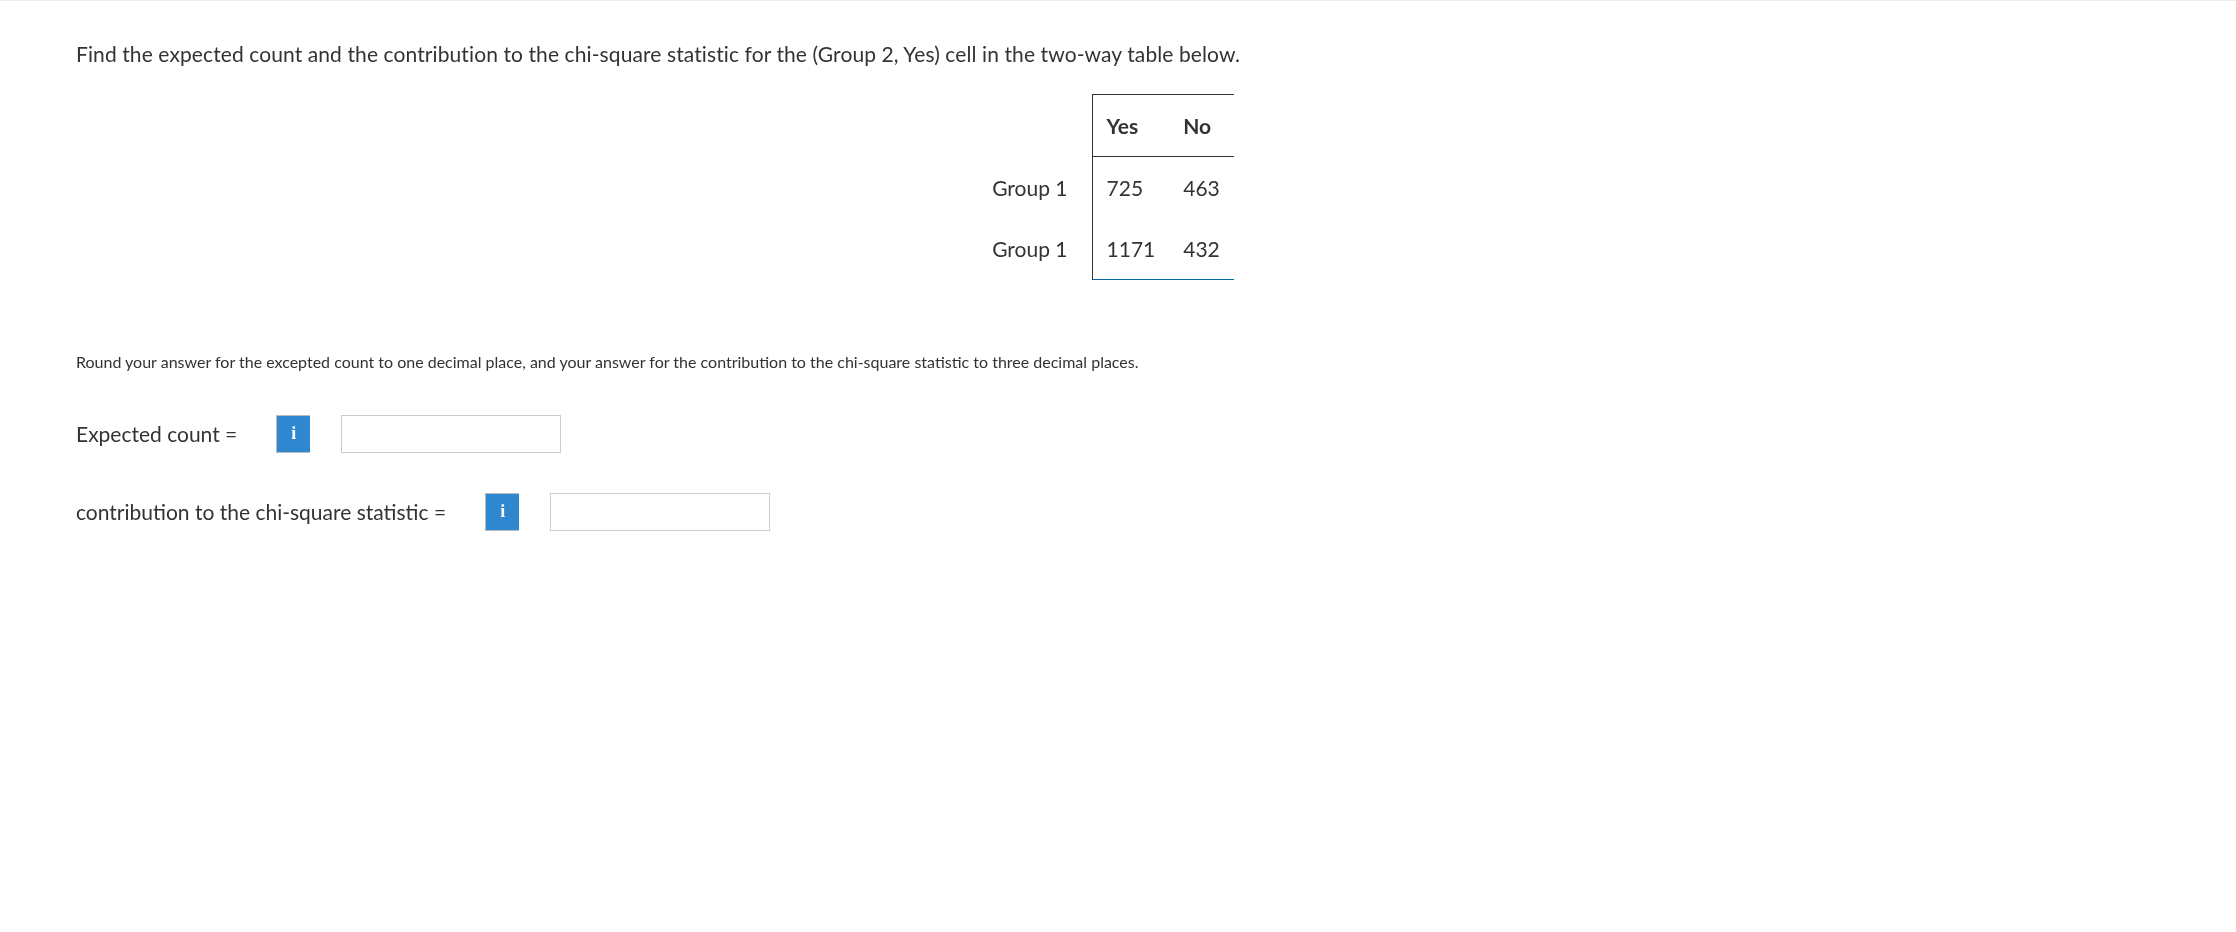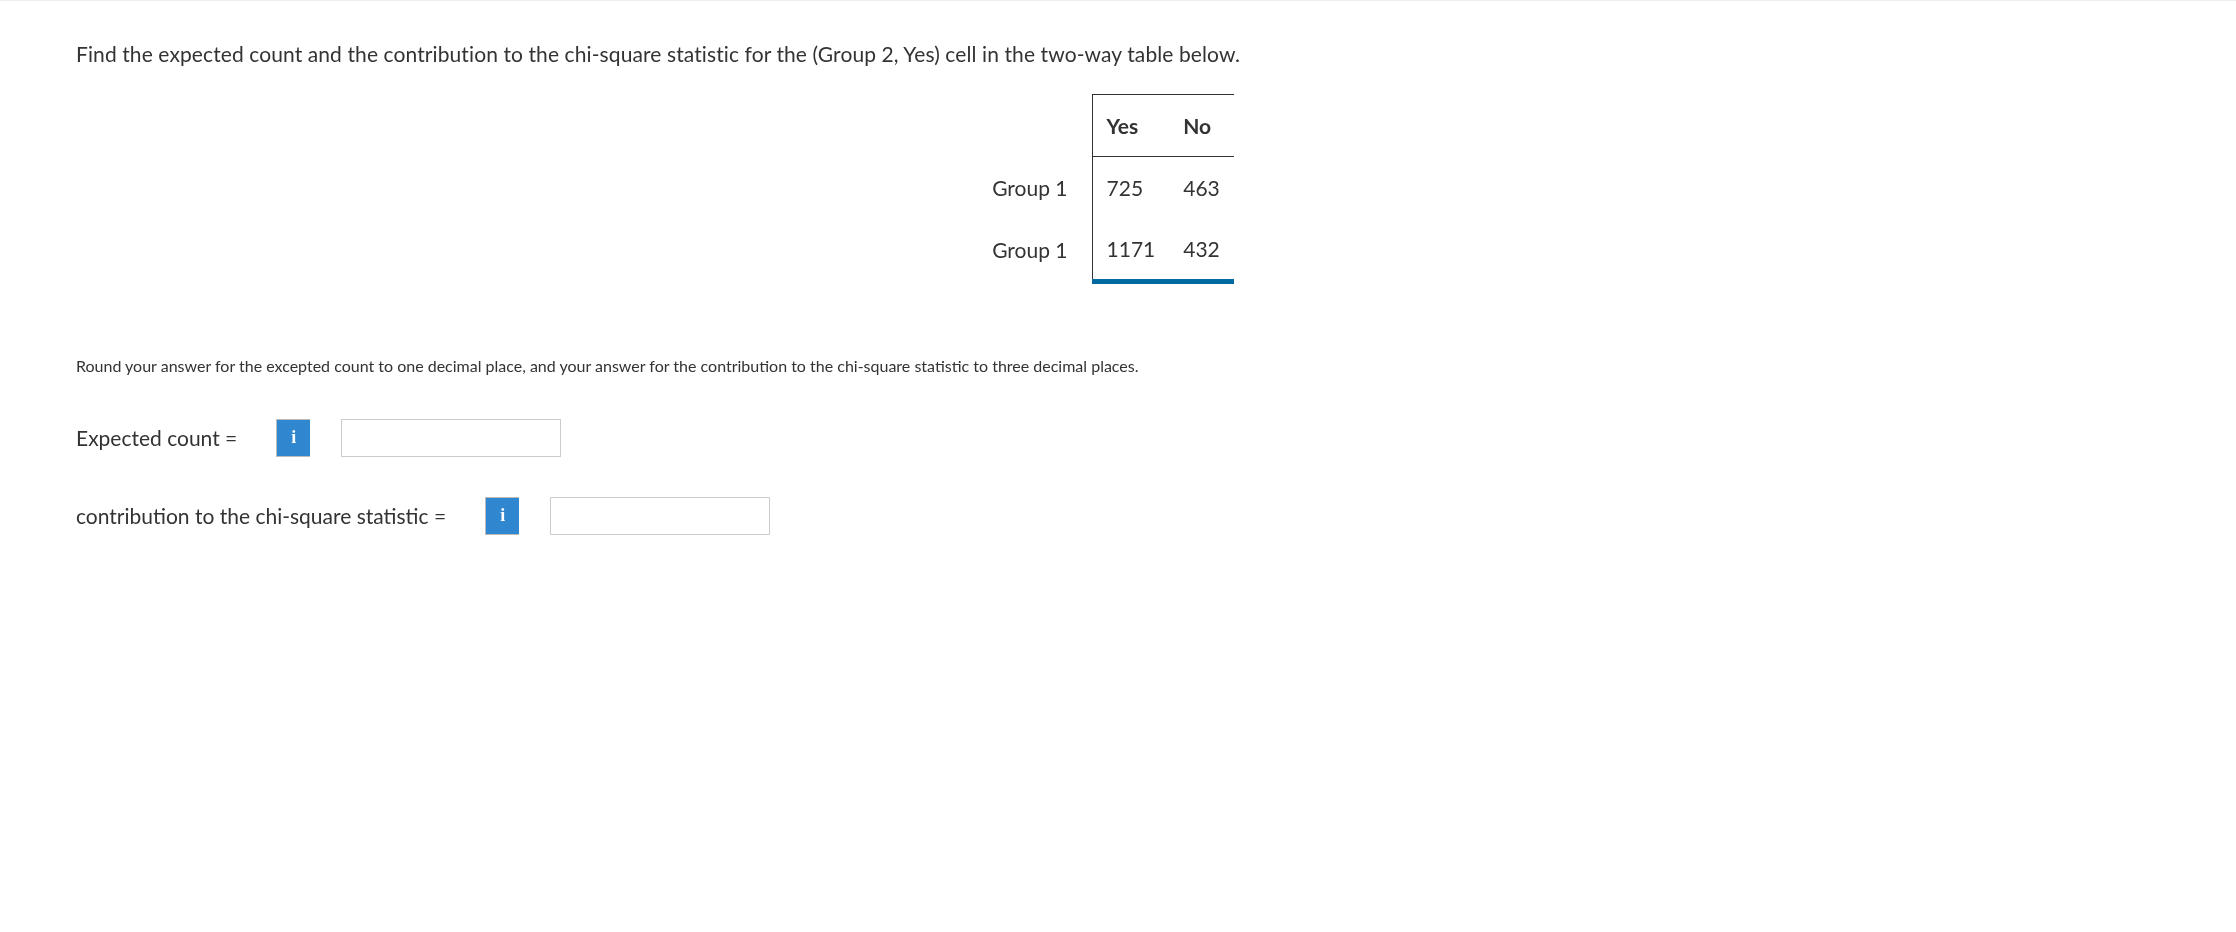--- a/index.html
+++ b/index.html
@@ -37,21 +37,21 @@
     border-right: 1px solid #333;
     border-top: none;
     border-bottom: none;
   }
   .datatable tbody td:first-child {
     font-weight: 400;
     border-right: 1px solid #333;
     padding-right: 24px;
   }
   .datatable tbody tr:last-child td {
-    border-bottom: 5px solid #0369a1;
+    border-bottom: 1px solid #0369a1;
   }
   .datatable tbody tr:last-child td:first-child {
     border-bottom: none;
   }
   .instruction {
     margin-top: 70px;
     margin-bottom: 40px;
     font-size: 16px;
     line-height: 1.55;
   }

